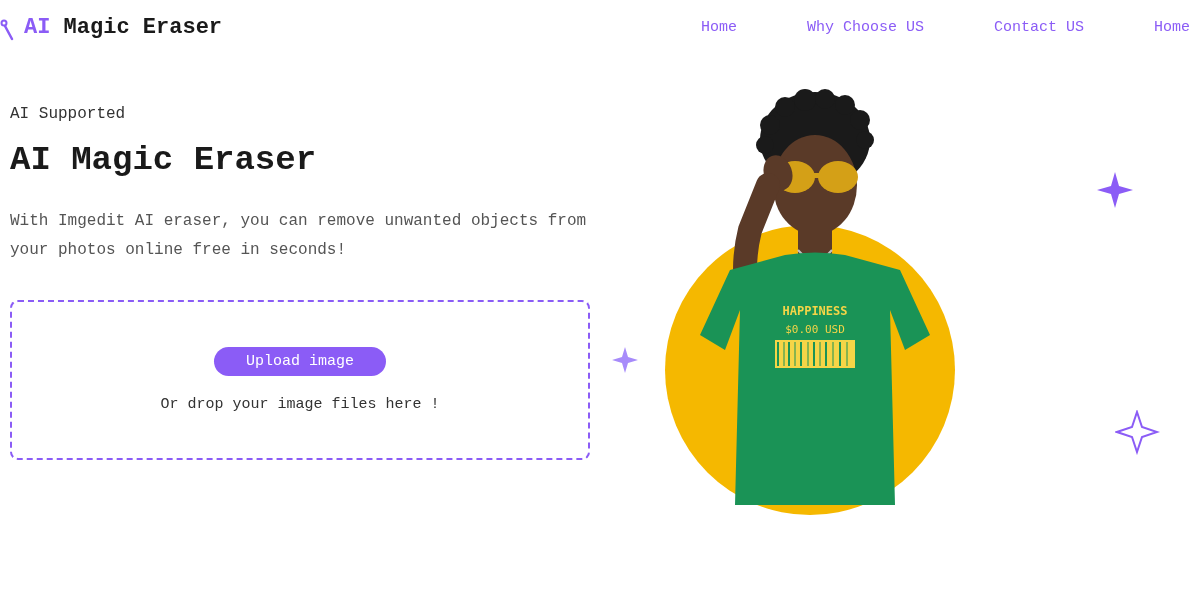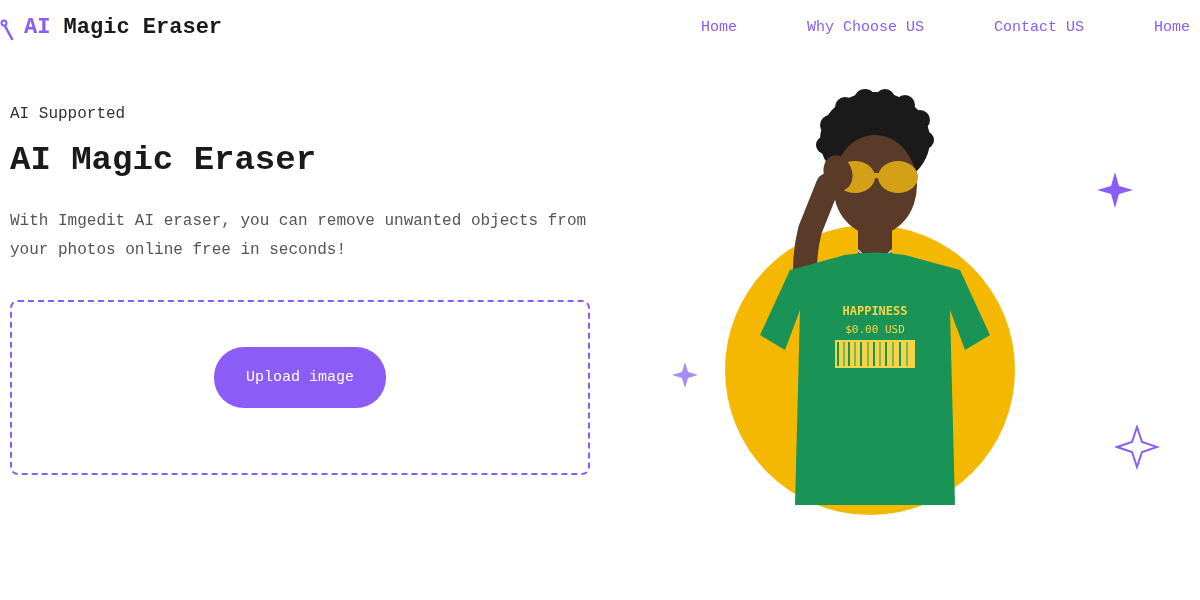--- a/index.html
+++ b/index.html
@@ -48,21 +48,20 @@
     .nav-link {
       color: #8b5cf6;
       font-size: 15px;
       text-decoration: none;
       cursor: pointer;
       font-family: 'Courier New', monospace;
     }
     .main {
       display: flex;
       padding: 50px 10px 0 10px;
-      gap: 60px;
     }
     .left-section {
       flex: 0 0 580px;
     }
     .supported-label {
       font-size: 16px;
       color: #333;
       margin-bottom: 18px;
     }
     .title {
@@ -81,21 +80,21 @@
     .upload-box {
       border: 2px dashed #8b5cf6;
       border-radius: 8px;
       padding: 45px 20px;
       text-align: center;
     }
     .upload-button {
       background: #8b5cf6;
       color: white;
       border: none;
-      padding: 22px 32px;
+      padding: 6px 32px;
       font-size: 15px;
       border-radius: 30px;
       cursor: pointer;
       font-family: 'Courier New', monospace;
       margin-bottom: 20px;
     }
     .drop-text {
       font-size: 15px;
       color: #333;
     }
@@ -164,20 +163,21 @@
   </nav>
 </div>
 
 <div class="main">
   <div class="left-section">
     <div class="supported-label">AI Supported</div>
     <h1 class="title">AI Magic Eraser</h1>
     <p class="description">With Imgedit AI eraser, you can remove unwanted objects from your photos online free in seconds!</p>
     <div class="upload-box">
       <button class="upload-button">Upload image</button>
+      <div class="drop-text">Or drop your image files here !</div>
     </div>
   </div>
   <div class="right-section">
     <div class="yellow-circle"></div>
     <svg class="person-svg" width="320" height="420" viewBox="0 0 320 420">
 
       <ellipse cx="165" cy="55" rx="55" ry="48" fill="#1a1a1a"></ellipse>
       <circle cx="120" cy="40" r="10" fill="#1a1a1a"></circle>
       <circle cx="135" cy="22" r="10" fill="#1a1a1a"></circle>
       <circle cx="155" cy="15" r="11" fill="#1a1a1a"></circle>

